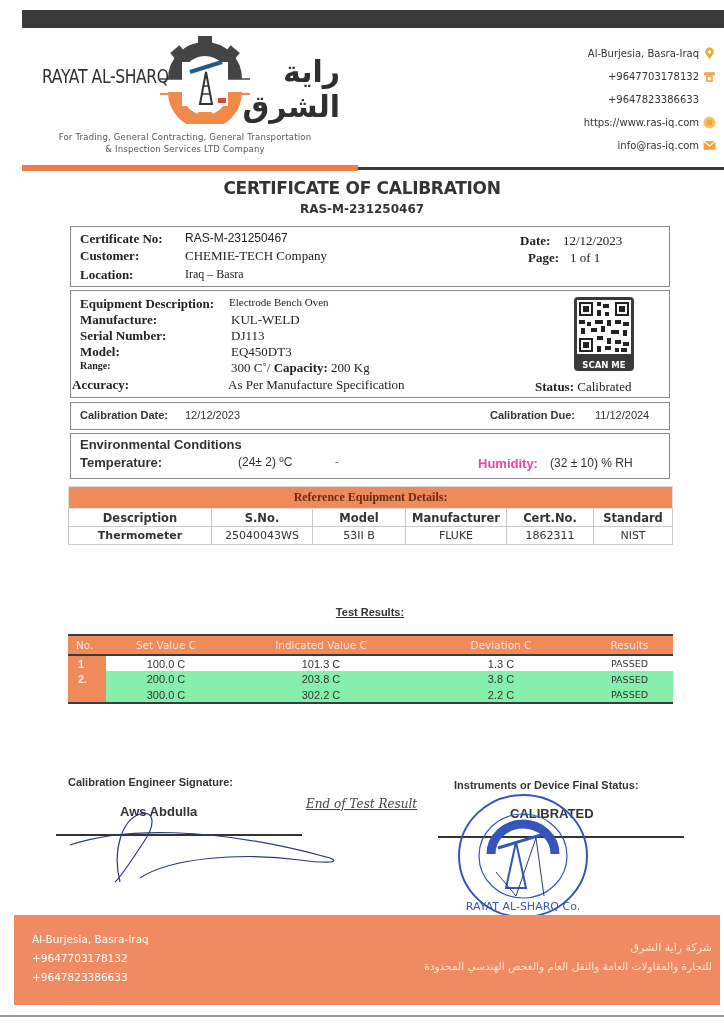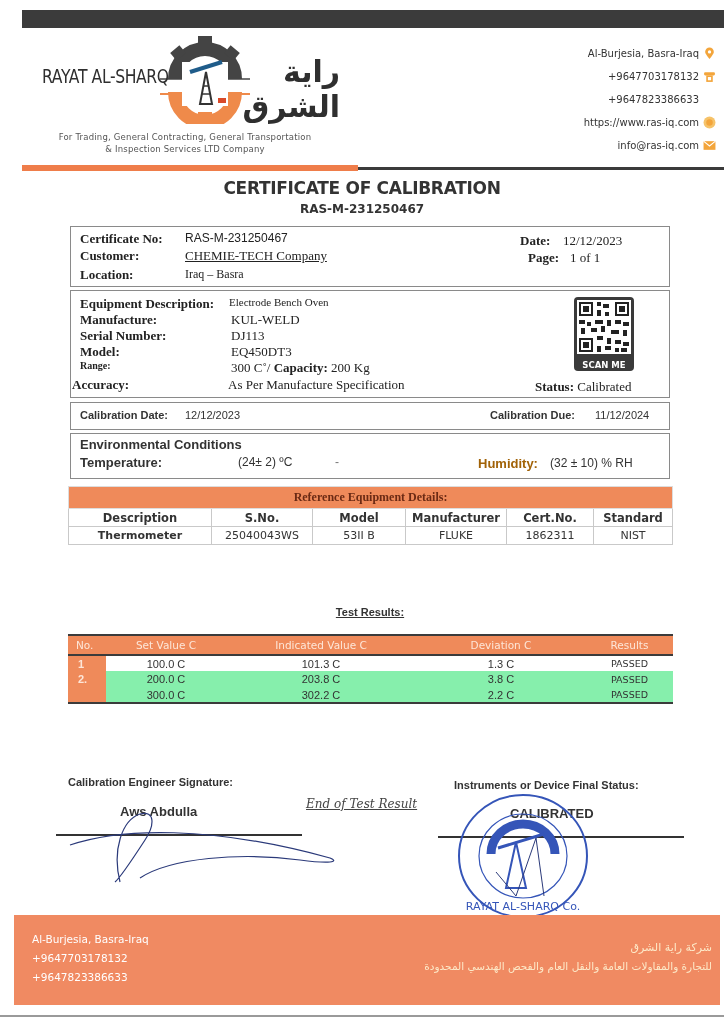--- a/index.html
+++ b/index.html
@@ -136,21 +136,21 @@
 <div class="divider-orange"></div>
 <div class="divider-dark"></div>
 
 <div class="title">CERTIFICATE OF CALIBRATION</div>
 <div class="subtitle">RAS-M-231250467</div>
 
 <div class="box box1 serif">
   <span class="abs lbl" style="left:9px;top:4px;font-size:13px;">Certificate No:</span>
   <span class="abs" style="left:114px;top:4px;font-size:12px;font-family:'Liberation Sans',sans-serif;">RAS-M-231250467</span>
   <span class="abs lbl" style="left:9px;top:21px;font-size:13px;">Customer:</span>
-  <span class="abs" style="left:114px;top:21px;font-size:13px;text-decoration:underline;">CHEMIE-TECH Company</span>
+  <span class="abs" style="left:114px;top:21px;font-size:13px;">CHEMIE-TECH Company</span>
   <span class="abs lbl" style="left:9px;top:40px;font-size:13px;">Location:</span>
   <span class="abs" style="left:114px;top:40px;font-size:12px;">Iraq – Basra</span>
   <span class="abs lbl" style="left:449px;top:6px;font-size:13px;">Date:</span>
   <span class="abs" style="left:492px;top:6px;font-size:13px;">12/12/2023</span>
   <span class="abs lbl" style="left:457px;top:23px;font-size:13px;">Page:</span>
   <span class="abs" style="left:499px;top:23px;font-size:13px;">1 of 1</span>
 </div>
 
 <div class="box box2 serif">
   <span class="abs lbl" style="left:9px;top:5px;font-size:13px;">Equipment Description:</span>
@@ -225,21 +225,21 @@
   <span class="abs" style="left:114px;top:6px;font-size:11px;color:#333;">12/12/2023</span>
   <span class="abs" style="left:419px;top:6px;font-size:11px;font-weight:bold;color:#333;">Calibration Due:</span>
   <span class="abs" style="left:524px;top:6px;font-size:11px;color:#333;">11/12/2024</span>
 </div>
 
 <div class="box box4">
   <span class="abs" style="left:9px;top:3px;font-size:13px;font-weight:bold;color:#333;">Environmental Conditions</span>
   <span class="abs" style="left:9px;top:21px;font-size:13px;font-weight:bold;color:#333;">Temperature:</span>
   <span class="abs" style="left:167px;top:21px;font-size:12px;color:#333;">(24± 2) ºC</span>
   <span class="abs" style="left:264px;top:21px;font-size:12px;color:#777;">-</span>
-  <span class="abs" style="left:407px;top:22px;font-size:13px;font-weight:bold;color:#a16207;">Humidity:</span>
+  <span class="abs" style="left:407px;top:22px;font-size:13px;font-weight:bold;color:#ec4899;">Humidity:</span>
   <span class="abs" style="left:479px;top:22px;font-size:12px;color:#333;">(32 ± 10) % RH</span>
 </div>
 
 <table class="ref">
   <tbody>
       <tr>
         <th class="head" colspan="6">Reference Equipment Details:</th>
       </tr>
   <tr class="cols">
     <td style="width:143px">Description</td>

